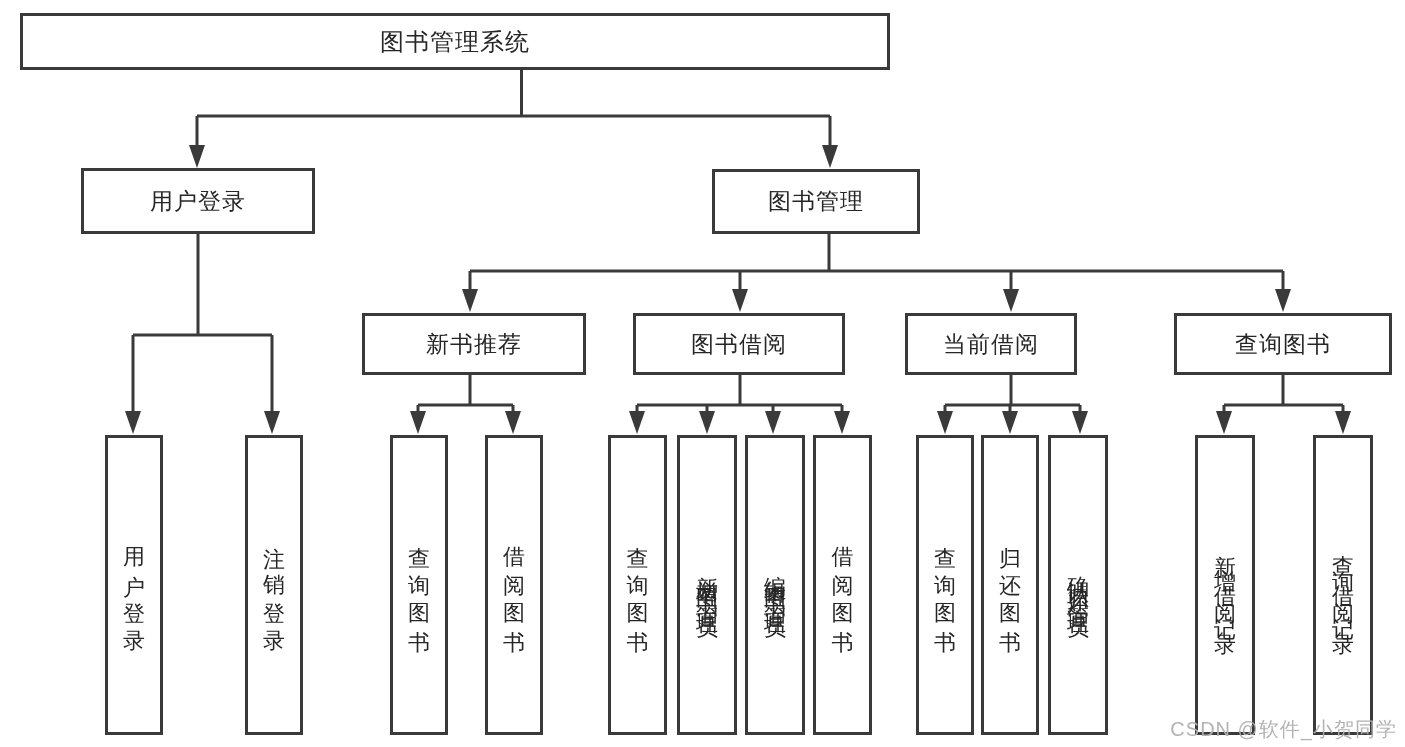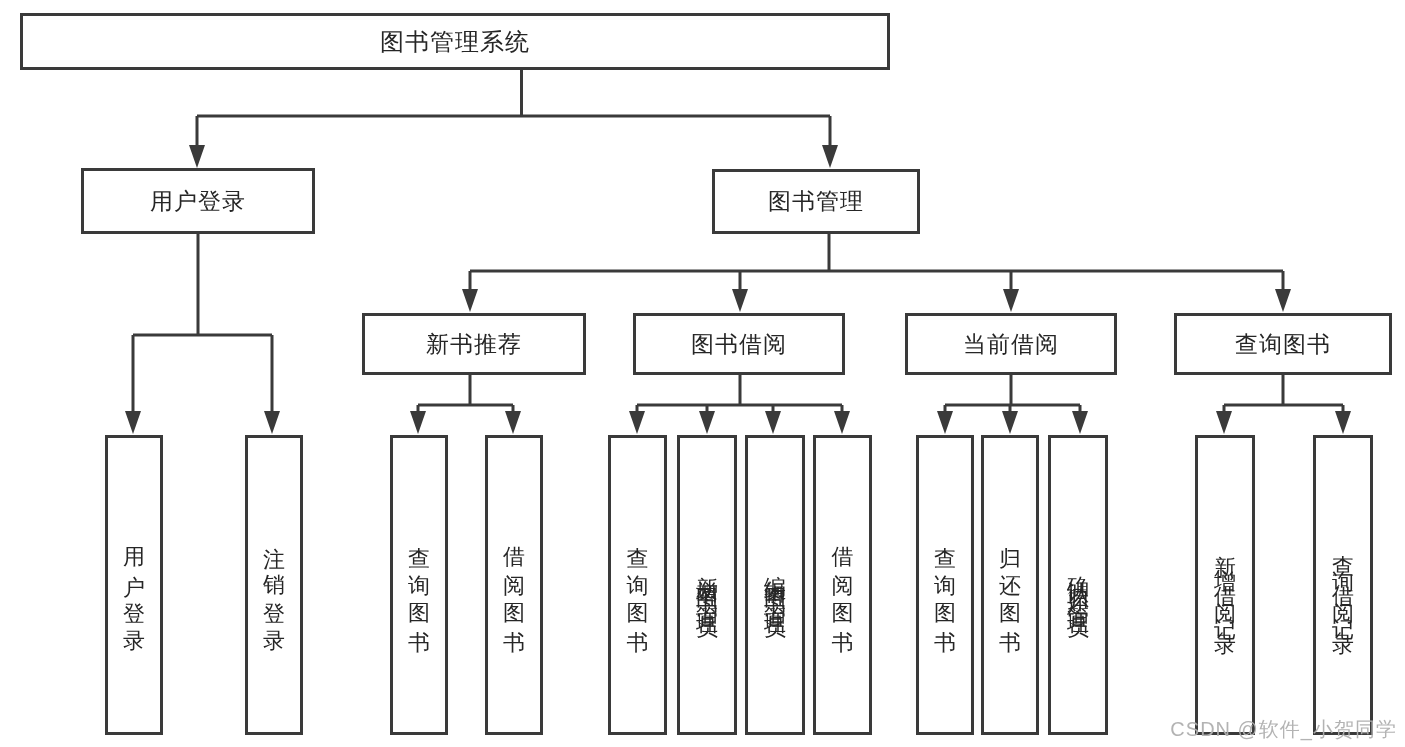--- a/index.html
+++ b/index.html
@@ -108,21 +108,21 @@
   <div class="box" style="left:712px; top:169px; width:208px; height:65px;">
     <span class="hlabel">图书管理</span>
   </div>
 
   <div class="box" style="left:362px; top:313px; width:224px; height:62px;">
     <span class="hlabel">新书推荐</span>
   </div>
   <div class="box" style="left:633px; top:313px; width:212px; height:62px;">
     <span class="hlabel">图书借阅</span>
   </div>
-  <div class="box" style="left:905px; top:313px; width:212px; height:62px;">
+  <div class="box" style="left:905px; top:313px; width:172px; height:62px;">
     <span class="hlabel">当前借阅</span>
   </div>
   <div class="box" style="left:1174px; top:313px; width:218px; height:62px;">
     <span class="hlabel">查询图书</span>
   </div>
 
   <div class="box" style="left:105px; top:435px; width:58px; height:300px;">
     <span class="vlabel ls-4">用户登录</span>
   </div>
   <div class="box" style="left:245px; top:435px; width:58px; height:300px;">

